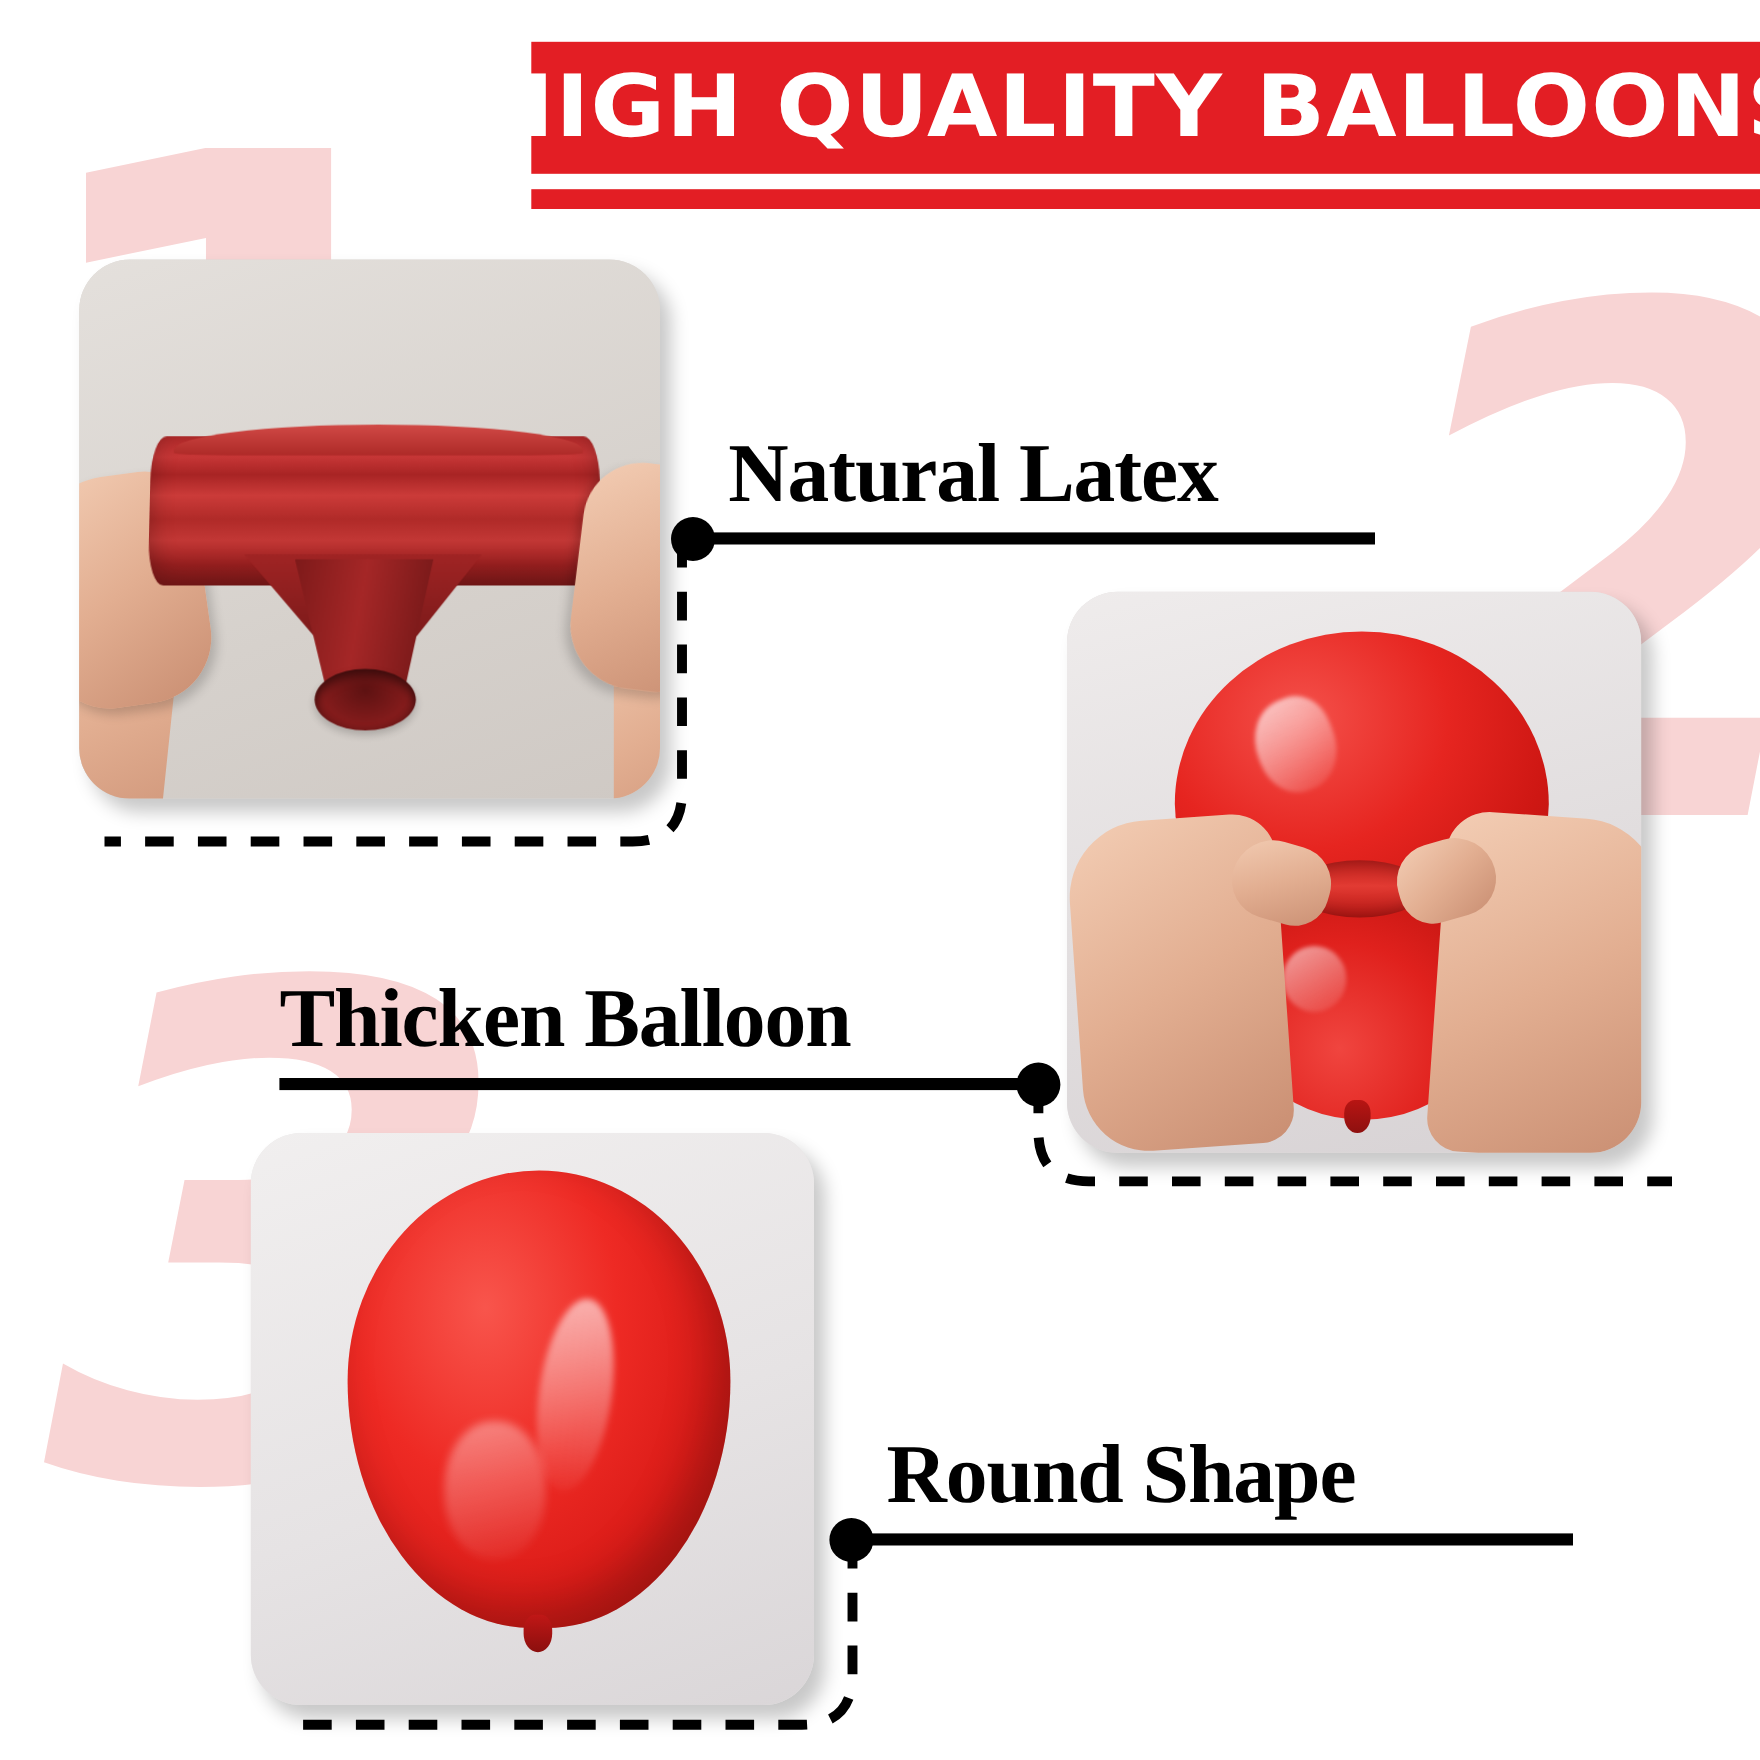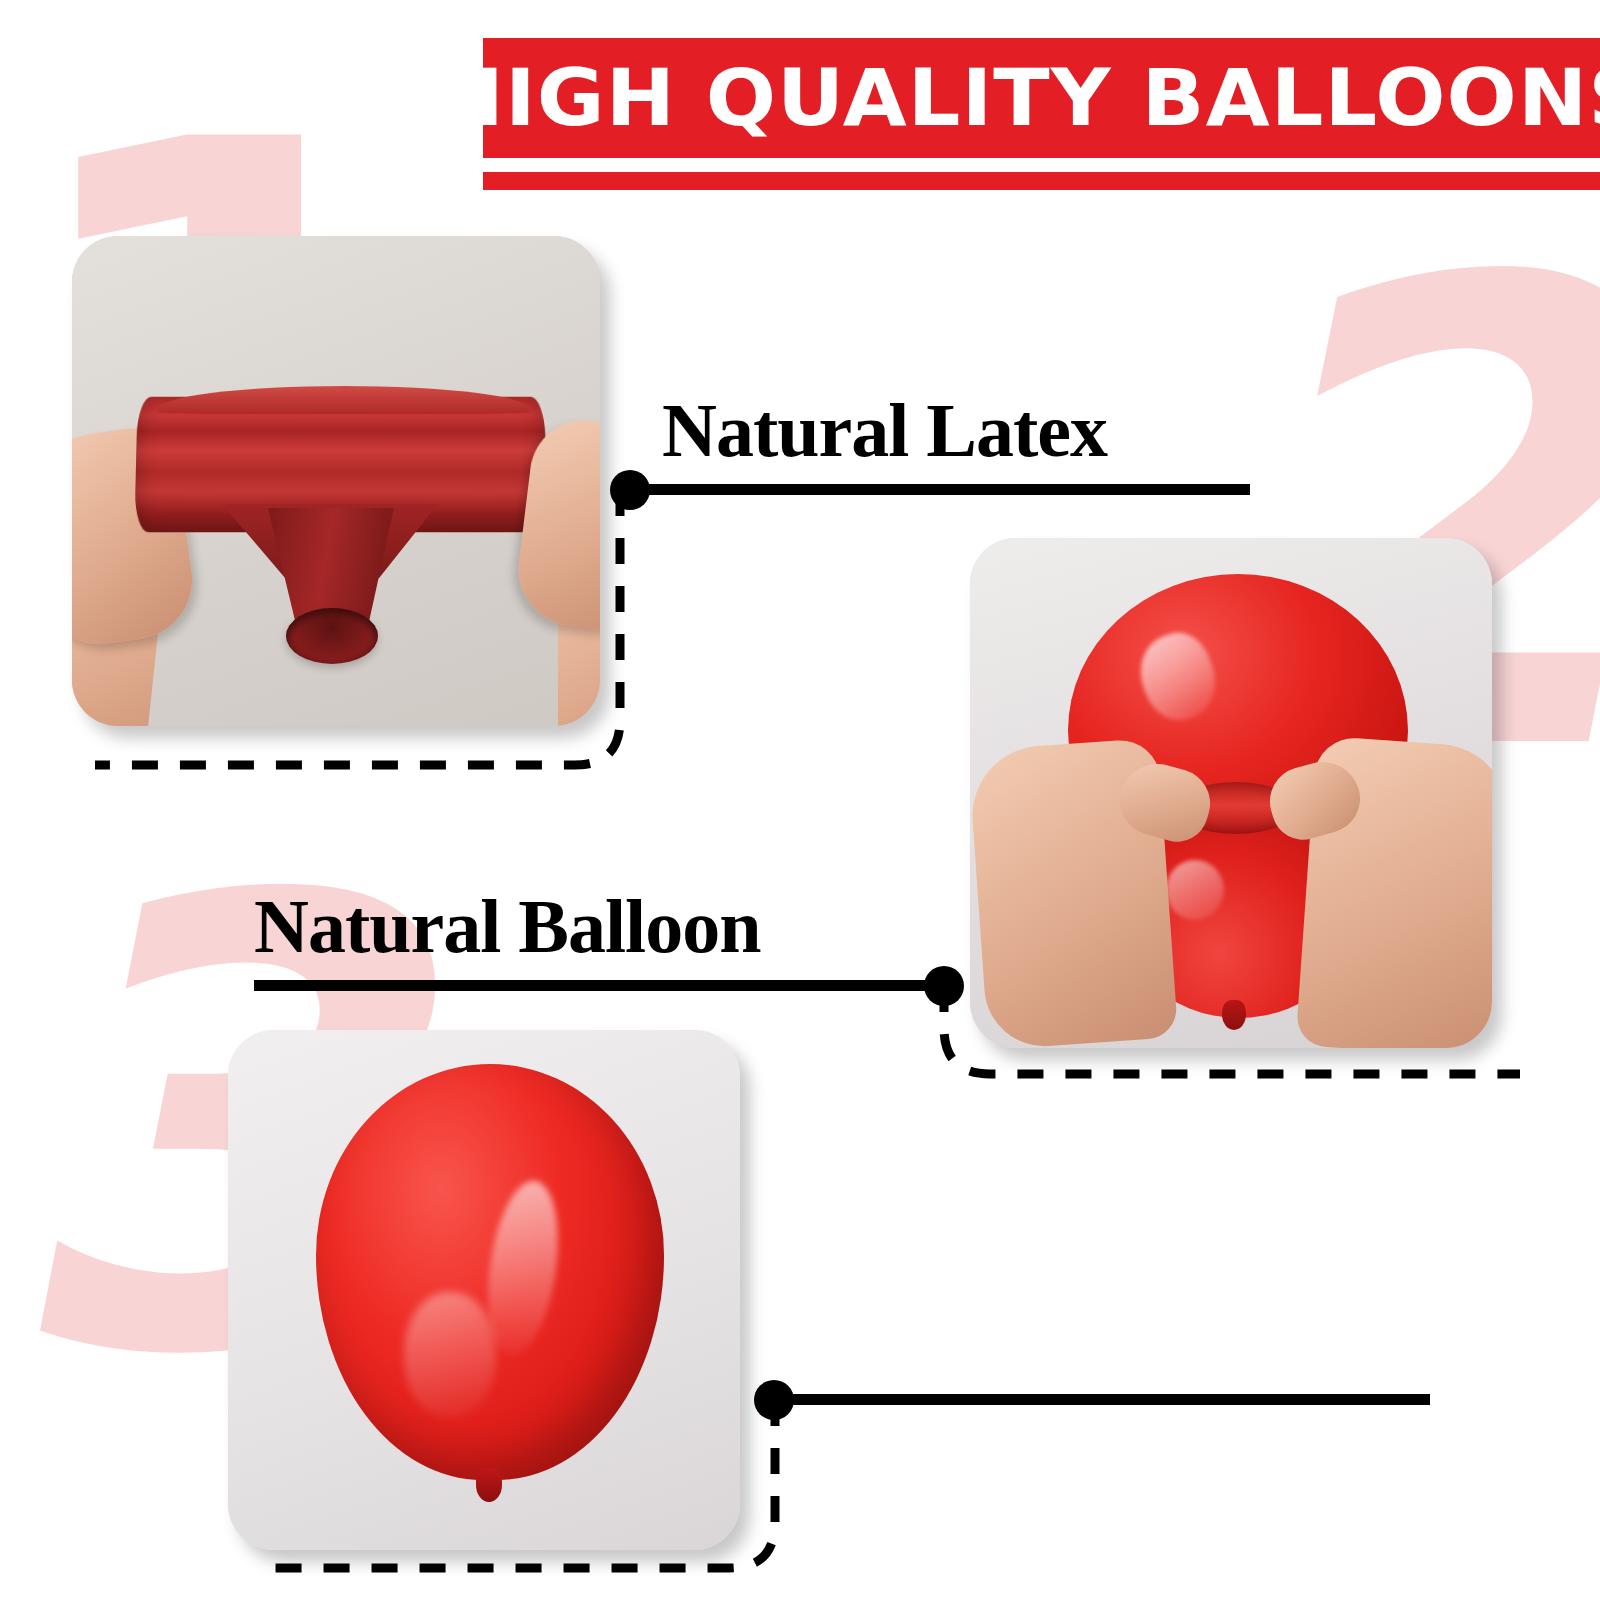--- a/index.html
+++ b/index.html
@@ -351,34 +351,35 @@
       <div class="skin" id="c2-finger-l"></div>
       <div class="skin" id="c2-hand-r"></div>
       <div class="skin" id="c2-finger-r"></div>
     </div>
   </div>
 
   <svg class="dashed" id="dash-thicken" width="640" height="140" style="left:900px; top:966px;">
     <path d="M 44 20 L 44 62 Q 44 108 90 108 L 620 108" fill="none" stroke="#000000" stroke-width="9" stroke-dasharray="26 22" stroke-linecap="butt"></path>
   </svg>
 
-  <div class="callout-text" id="txt-thicken">Natural Balloon</div>
+  <div class="callout-text" id="txt-thicken">Thicken Balloon</div>
   <div class="underline" id="ul-thicken"></div>
   <div class="dot" id="dot-thicken"></div>
 
   <div class="card" id="card-round">
     <div class="photo">
       <div id="c3-bg"></div>
       <div id="c3-balloon"></div>
       <div id="c3-gloss-a"></div>
       <div id="c3-gloss-b"></div>
       <div id="c3-knot"></div>
     </div>
   </div>
 
   <svg class="dashed" id="dash-round" width="620" height="240" style="left:230px; top:1380px;">
     <path d="M 545 20 L 545 142 Q 545 188 499 188 L 25 188" fill="none" stroke="#000000" stroke-width="9" stroke-dasharray="26 22" stroke-linecap="butt"></path>
   </svg>
 
+  <div class="callout-text" id="txt-round">Round Shape</div>
   <div class="underline" id="ul-round"></div>
   <div class="dot" id="dot-round"></div>
 
 </div>
 
 </body></html>

